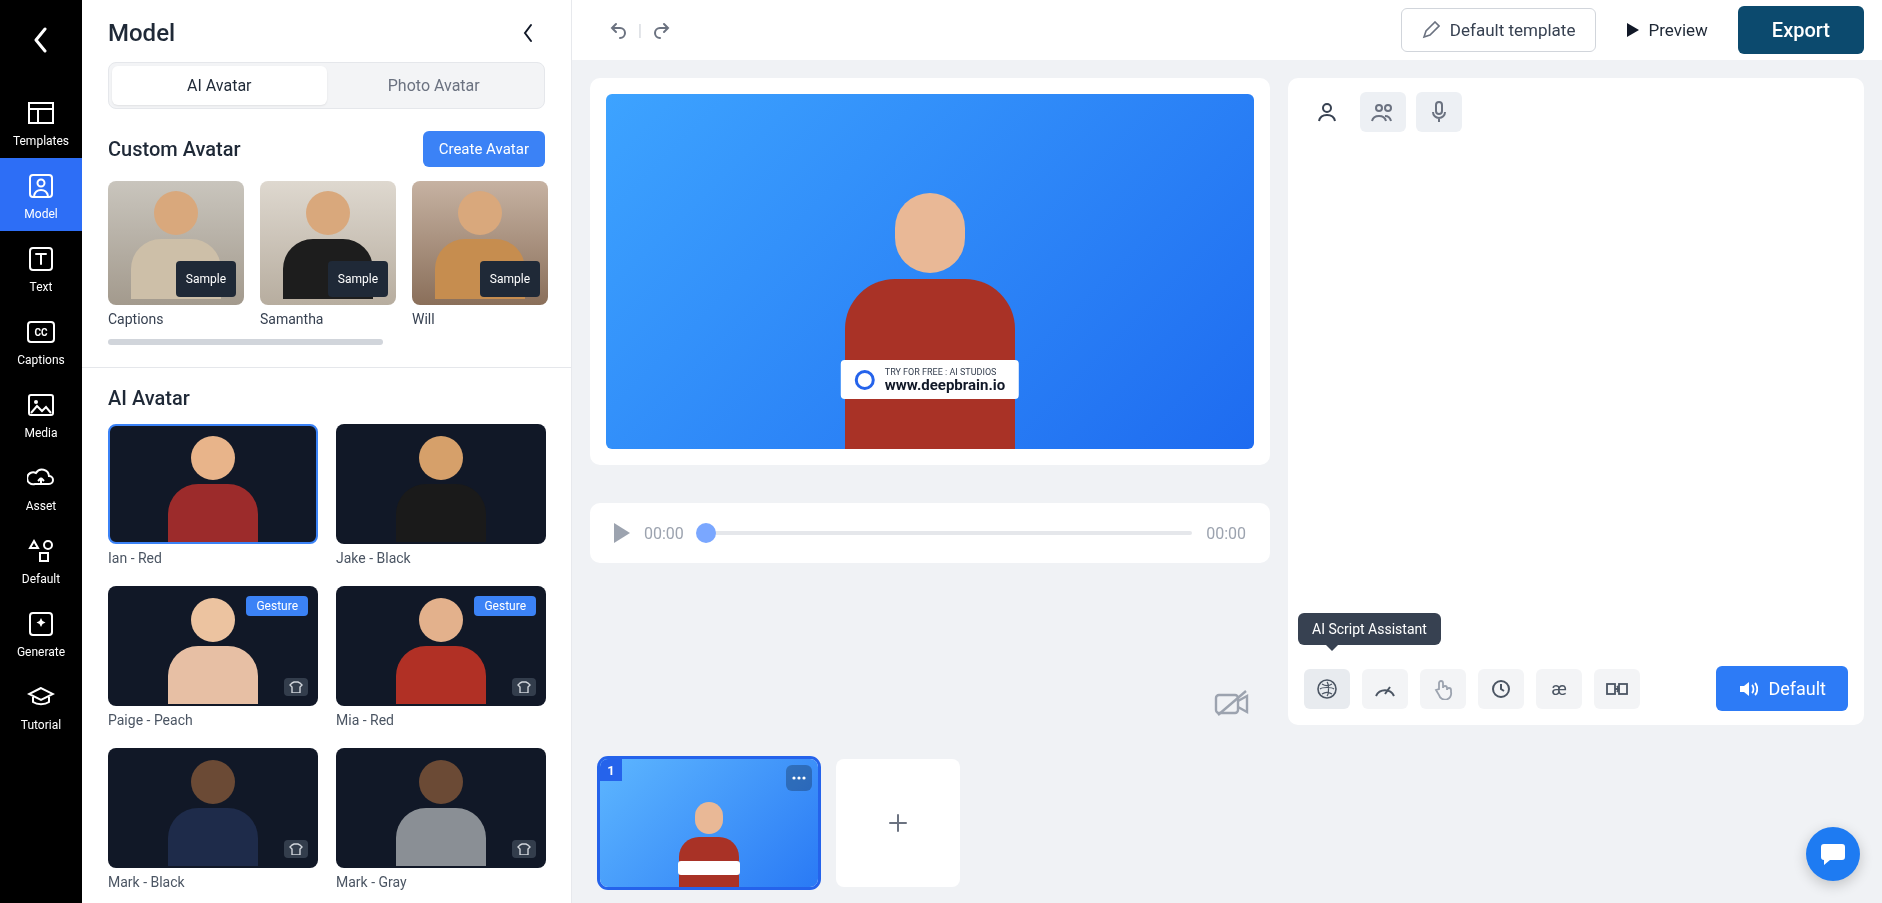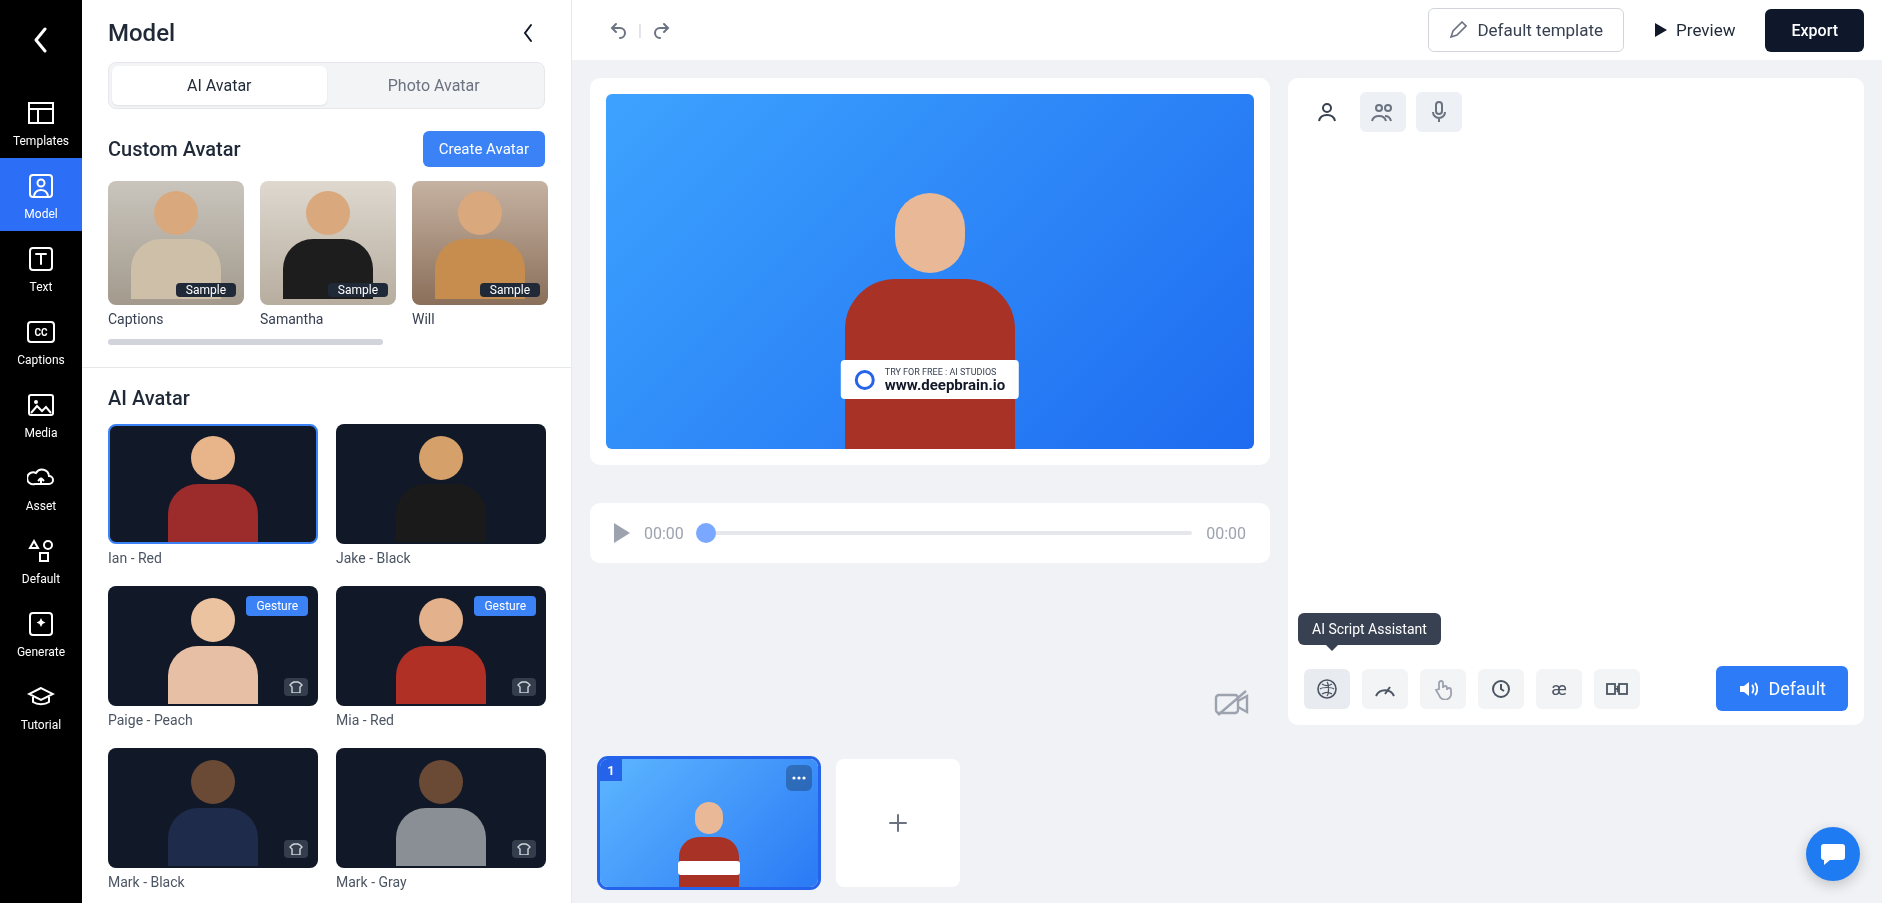--- a/index.html
+++ b/index.html
@@ -23,21 +23,21 @@
 .avatar-tab { flex: 1; text-align: center; padding: 10px 0; font-size: 16px; color: #6b7280; border-radius: 6px; cursor: pointer; }
 .avatar-tab.active { background: #fff; color: #1f2937; box-shadow: 0 1px 2px rgba(0,0,0,0.08); }
 
 .section-head { display: flex; align-items: center; justify-content: space-between; padding: 6px 26px 14px; }
 .section-title { font-size: 20px; color: #1f2937; font-weight: 500; }
 .create-btn { background: #3b82f6; color: #fff; border: none; padding: 9px 16px; border-radius: 6px; font-size: 15px; cursor: pointer; }
 
 .custom-row { display: flex; gap: 16px; padding: 0 26px 8px; }
 .custom-card { width: 136px; }
 .custom-thumb { width: 136px; height: 124px; border-radius: 8px; position: relative; overflow: hidden; }
-.sample-badge { position: absolute; right: 8px; bottom: 8px; background: #1f2937; color: #fff; font-size: 12px; padding: 0 10px; border-radius: 4px; }
+.sample-badge { position: absolute; right: 8px; bottom: 8px; background: #1f2937; color: #fff; font-size: 12px; padding: 11px 10px; border-radius: 4px; }
 .custom-name { font-size: 14px; color: #374151; margin-top: 6px; }
 
 .scroll-hint { height: 6px; width: 275px; background: #d1d5db; border-radius: 3px; margin: 4px 0 0 26px; }
 
 .panel-divider { height: 1px; background: #e5e7eb; margin: 22px 0 18px; }
 
 .ai-grid { display: grid; grid-template-columns: 210px 210px; column-gap: 18px; row-gap: 8px; padding: 0 26px 20px; overflow-y: auto; }
 .ai-card { width: 210px; }
 .ai-thumb { width: 210px; height: 120px; border-radius: 8px; background: #111827; position: relative; overflow: hidden; border: 2px solid transparent; display: flex; align-items: center; justify-content: center; }
 .ai-thumb.selected { border-color: #3b82f6; }
@@ -45,21 +45,21 @@
 .gesture-badge { position: absolute; top: 8px; right: 8px; background: #3b82f6; color: #fff; font-size: 12px; padding: 3px 10px; border-radius: 4px; }
 .mini-badge { position: absolute; right: 8px; bottom: 8px; width: 24px; height: 18px; background: rgba(55,65,81,0.9); border-radius: 4px; display: flex; align-items: center; justify-content: center; }
 
 
 .main { flex: 1; display: flex; flex-direction: column; }
 .topbar { height: 60px; display: flex; align-items: center; padding: 0 18px 0 36px; }
 .history { display: flex; gap: 10px; align-items: center; color: #6b7280; }
 .topbar-spacer { flex: 1; }
 .tpl-btn { border: 1px solid #d1d5db; background: #fff; padding: 11px 20px; border-radius: 6px; font-size: 17px; color: #374151; cursor: pointer; display: flex; align-items: center; gap: 10px; margin-right: 12px; }
 .preview-btn { border: none; background: #fff; padding: 11px 18px; font-size: 17px; color: #1f2937; cursor: pointer; display: flex; align-items: center; gap: 8px; margin-right: 12px; }
-.export-btn { background: #0f172a; color: #fff; border: none; padding: 12px 26px; border-radius: 6px; font-size: 16px; cursor: pointer; font-weight: 500; }
+.export-btn { background: #0c4a6e; color: #fff; border: none; padding: 12px 34px; border-radius: 6px; font-size: 20px; cursor: pointer; font-weight: 500; }
 
 .workspace { flex: 1; background: #f0f2f5; display: flex; padding: 18px; gap: 18px; overflow: hidden; }
 .canvas-col { width: 680px; display: flex; flex-direction: column; }
 .preview-card { background: #fff; border-radius: 10px; padding: 16px; }
 .preview-inner { width: 100%; height: 355px; border-radius: 6px; background: linear-gradient(135deg, #3da3ff 0%, #1e6bf0 100%); position: relative; display: flex; align-items: flex-end; justify-content: center; overflow: hidden; }
 .preview-overlay { position: absolute; bottom: 50px; left: 50%; transform: translateX(-50%); background: #fff; padding: 8px 14px 6px; border-radius: 4px; display: flex; align-items: center; gap: 10px; }
 .preview-overlay .ring { width: 20px; height: 20px; border: 3px solid #2563eb; border-radius: 50%; }
 .preview-overlay .txt small { font-size: 9px; color: #374151; display: block; line-height: 1; }
 .preview-overlay .txt b { font-size: 15px; color: #111827; display: block; line-height: 1.1; }
 

